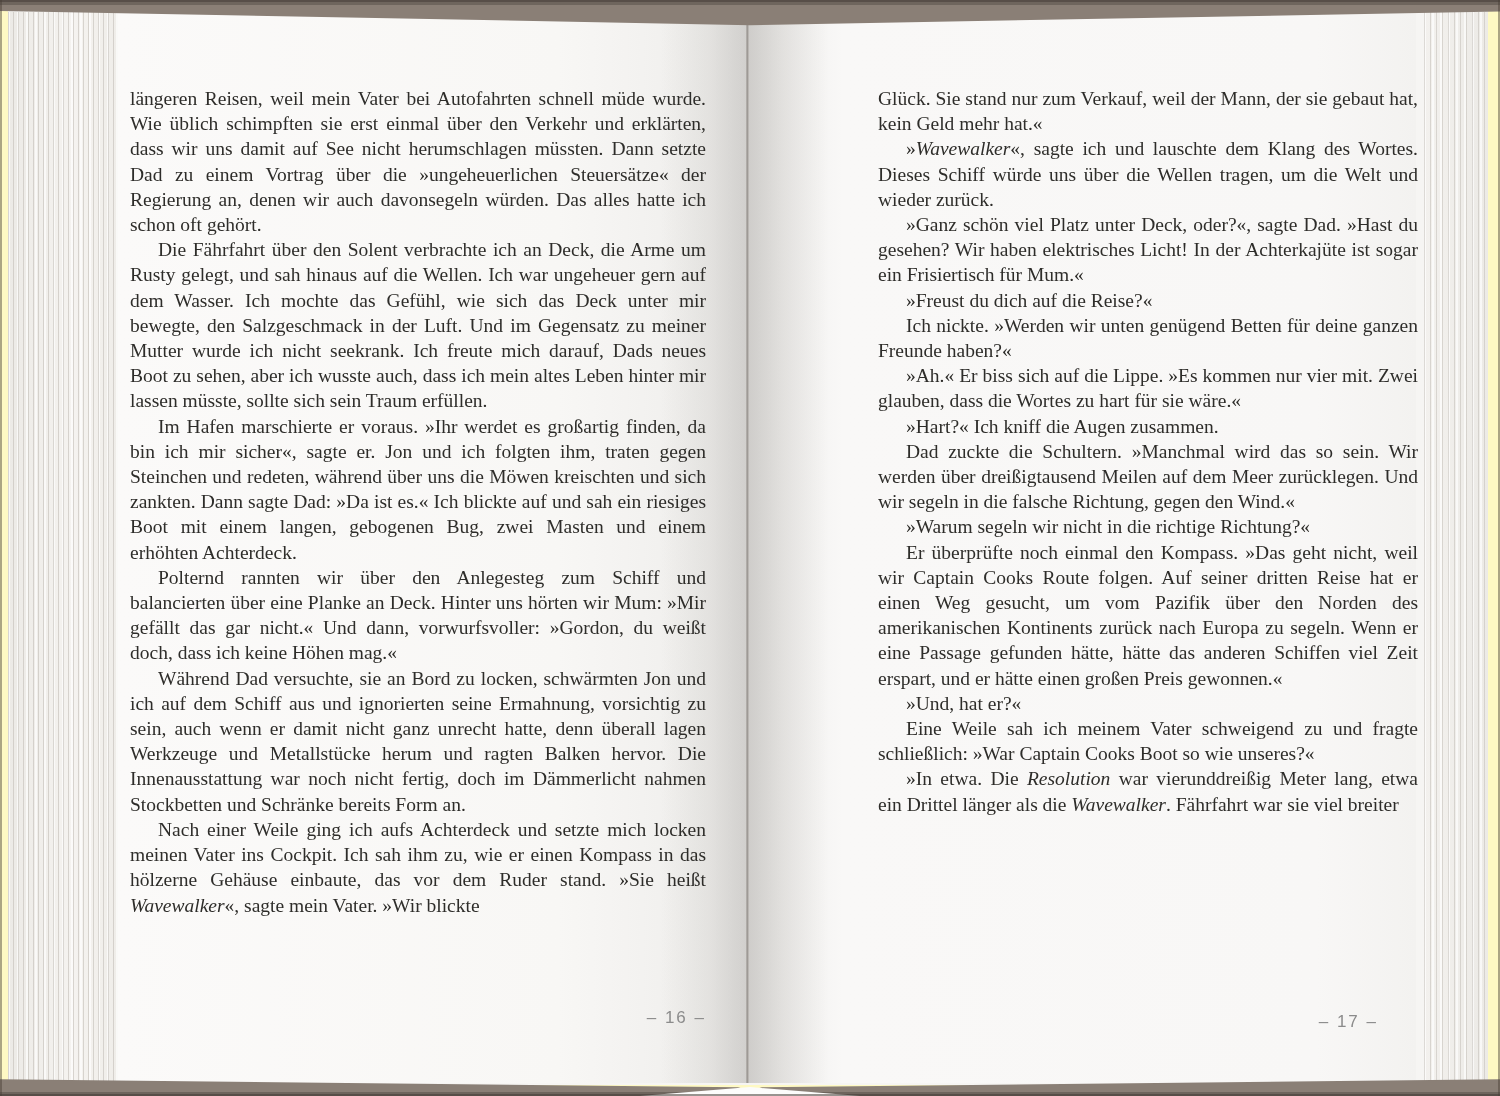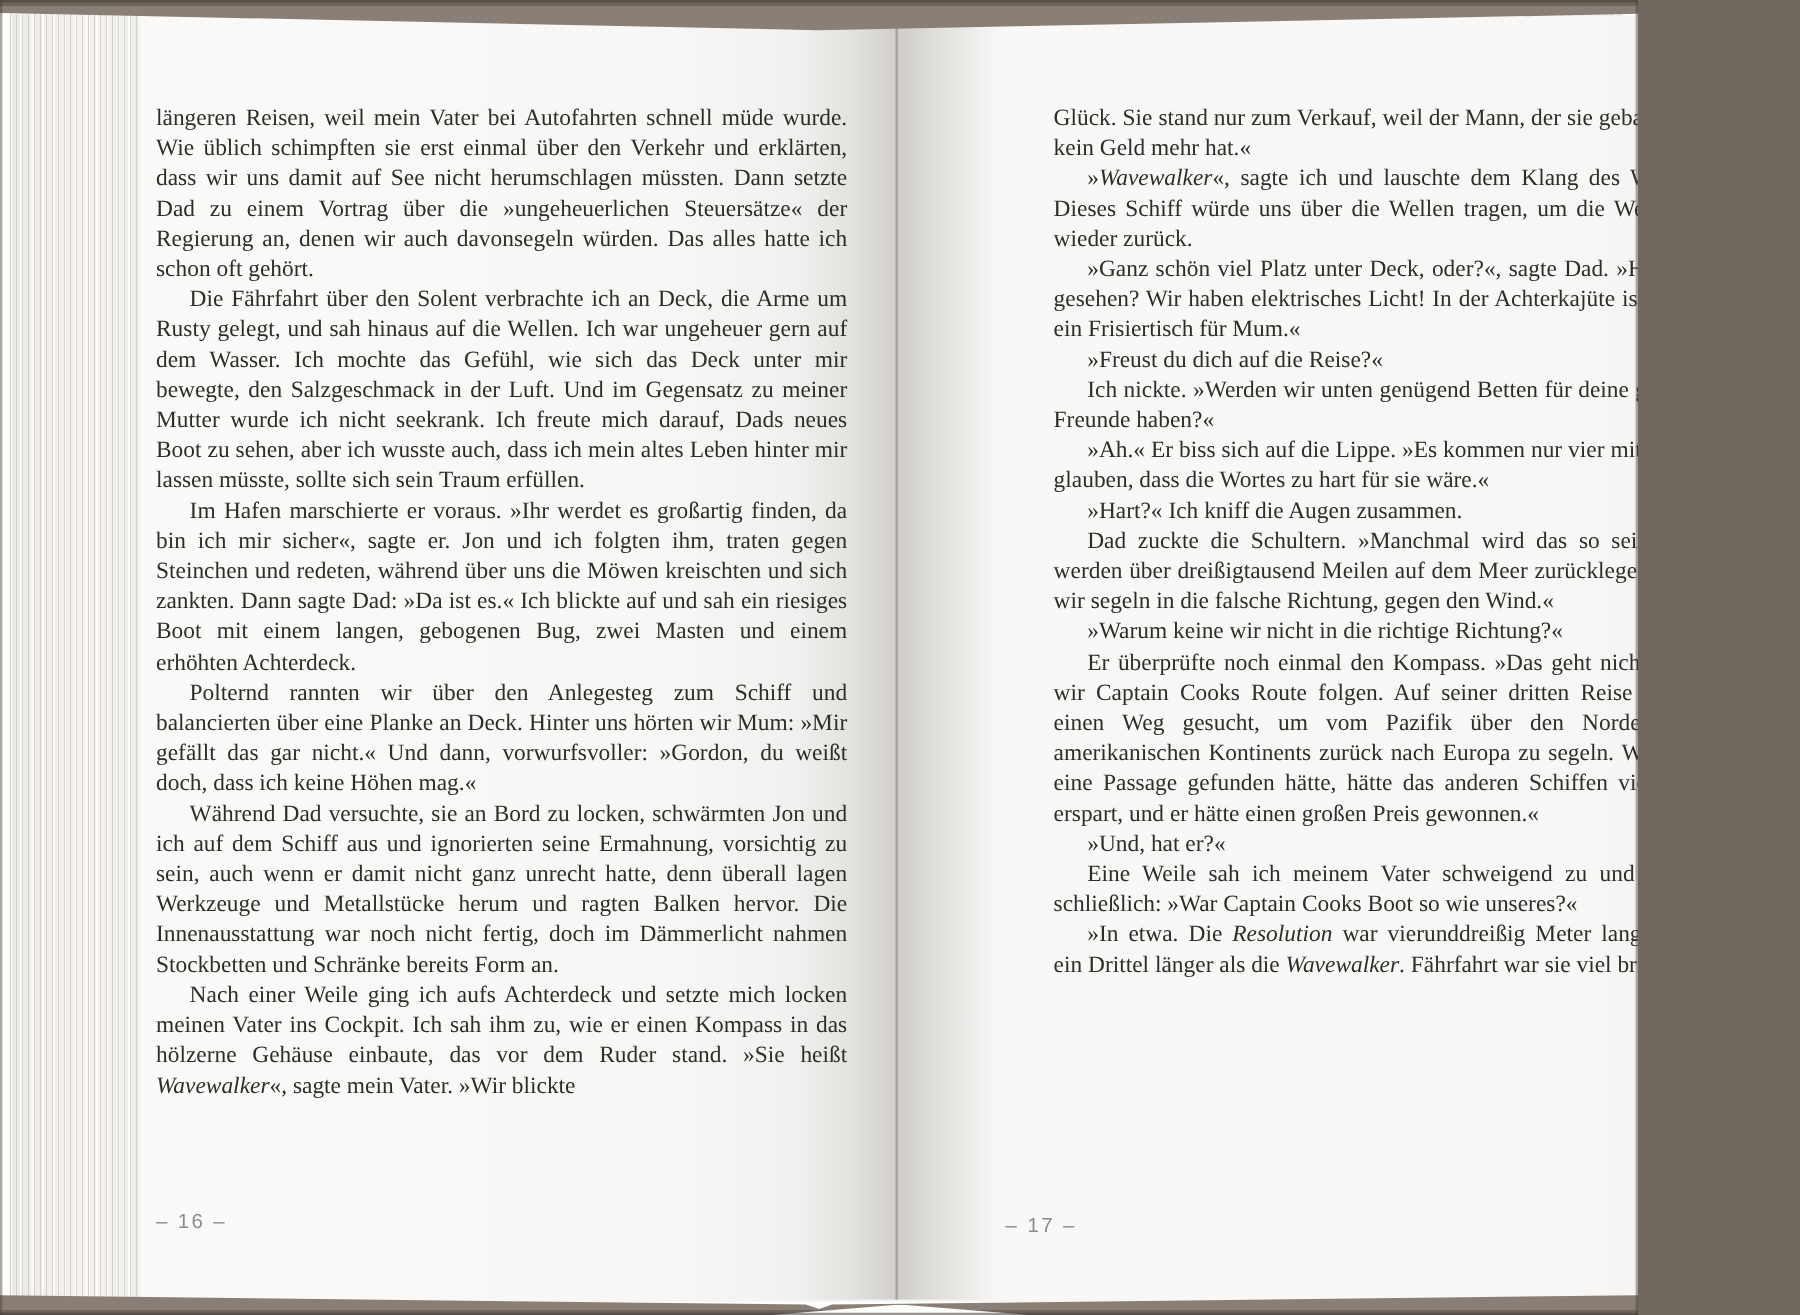--- a/index.html
+++ b/index.html
@@ -5,23 +5,23 @@
   html, body {
     margin: 0;
     padding: 0;
     width: 1500px;
     height: 1096px;
     overflow: hidden;
     background: #6f665e;
   }
   .book {
     position: relative;
-    width: 1365px;
+    width: 1500px;
     height: 1096px;
-    background: #ffffff;
+    background: #fef9c3;
     overflow: hidden;
   }
   
   .sheet {
     position: absolute;
     left: 8px; top: 11px; right: 12px; bottom: 11px;
     background: #f6f5f3;
   }
   
   .edge {
@@ -108,21 +108,21 @@
     hyphens: auto;
     -webkit-hyphens: auto;
   }
   .text-left  { left: 130px; width: 576px; }
   .text-right { left: 838px; width: 540px; margin-left: 40px; }
   .page-text p { margin: 0; }
   .page-text p.indent { text-indent: 28px; }
   .page-text em { }
   .pageno {
     position: absolute;
-    text-align: left;
+    text-align: right;
     color: #8b8b8b;
     font-family: "Liberation Sans", sans-serif;
     font-size: 17px;
     letter-spacing: 2px;
   }
   .pageno-left  { left: 130px; width: 576px; top: 1008px; }
   .pageno-right { left: 838px; width: 540px; top: 1012px; }
 </style>
 </head>
 <body>
@@ -149,21 +149,21 @@
     </div>
   <div class="page-text text-right" id="text-right">
       <p class="para"><span>Glück. Sie stand nur zum Verkauf, weil der Mann, der sie gebaut hat, kein Geld mehr hat.«</span></p>
       <p class="para indent"><span>»</span><em>Wavewalker</em><span>«, sagte ich und lauschte dem Klang des Wortes. Dieses Schiff würde uns über die Wellen tragen, um die Welt und wieder zurück.</span></p>
       <p class="para indent"><span>»Ganz schön viel Platz unter Deck, oder?«, sagte Dad. »Hast du gesehen? Wir haben elektrisches Licht! In der Achterkajüte ist sogar ein Frisiertisch für Mum.«</span></p>
       <p class="para indent"><span>»Freust du dich auf die Reise?«</span></p>
       <p class="para indent"><span>Ich nickte. »Werden wir unten genügend Betten für deine ganzen Freunde haben?«</span></p>
       <p class="para indent"><span>»Ah.« Er biss sich auf die Lippe. »Es kommen nur vier mit. Zwei glauben, dass die Wortes zu hart für sie wäre.«</span></p>
       <p class="para indent"><span>»Hart?« Ich kniff die Augen zusammen.</span></p>
       <p class="para indent"><span>Dad zuckte die Schultern. »Manchmal wird das so sein. Wir werden über dreißigtausend Meilen auf dem Meer zurücklegen. Und wir segeln in die falsche Richtung, gegen den Wind.«</span></p>
-      <p class="para indent"><span>»Warum keine wir nicht in die richtige Richtung?«</span></p>
+      <p class="para indent"><span>»Warum segeln wir nicht in die richtige Richtung?«</span></p>
       <p class="para indent"><span>Er überprüfte noch einmal den Kompass. »Das geht nicht, weil wir Captain Cooks Route folgen. Auf seiner dritten Reise hat er einen Weg gesucht, um vom Pazifik über den Norden des amerikanischen Kontinents zurück nach Europa zu segeln. Wenn er eine Passage gefunden hätte, hätte das anderen Schiffen viel Zeit erspart, und er hätte einen großen Preis gewonnen.«</span></p>
       <p class="para indent"><span>»Und, hat er?«</span></p>
       <p class="para indent"><span>Eine Weile sah ich meinem Vater schweigend zu und fragte schließlich: »War Captain Cooks Boot so wie unseres?«</span></p>
       <p class="para indent"><span>»In etwa. Die </span><em>Resolution</em><span> war vierunddreißig Meter lang, etwa ein Drittel länger als die </span><em>Wavewalker</em><span>. Fährfahrt war sie viel breiter</span></p>
     </div>
 
   <div class="pageno pageno-left">– 16 –</div>
   <div class="pageno pageno-right">– 17 –</div>
 
   <div class="top-cover"></div>

